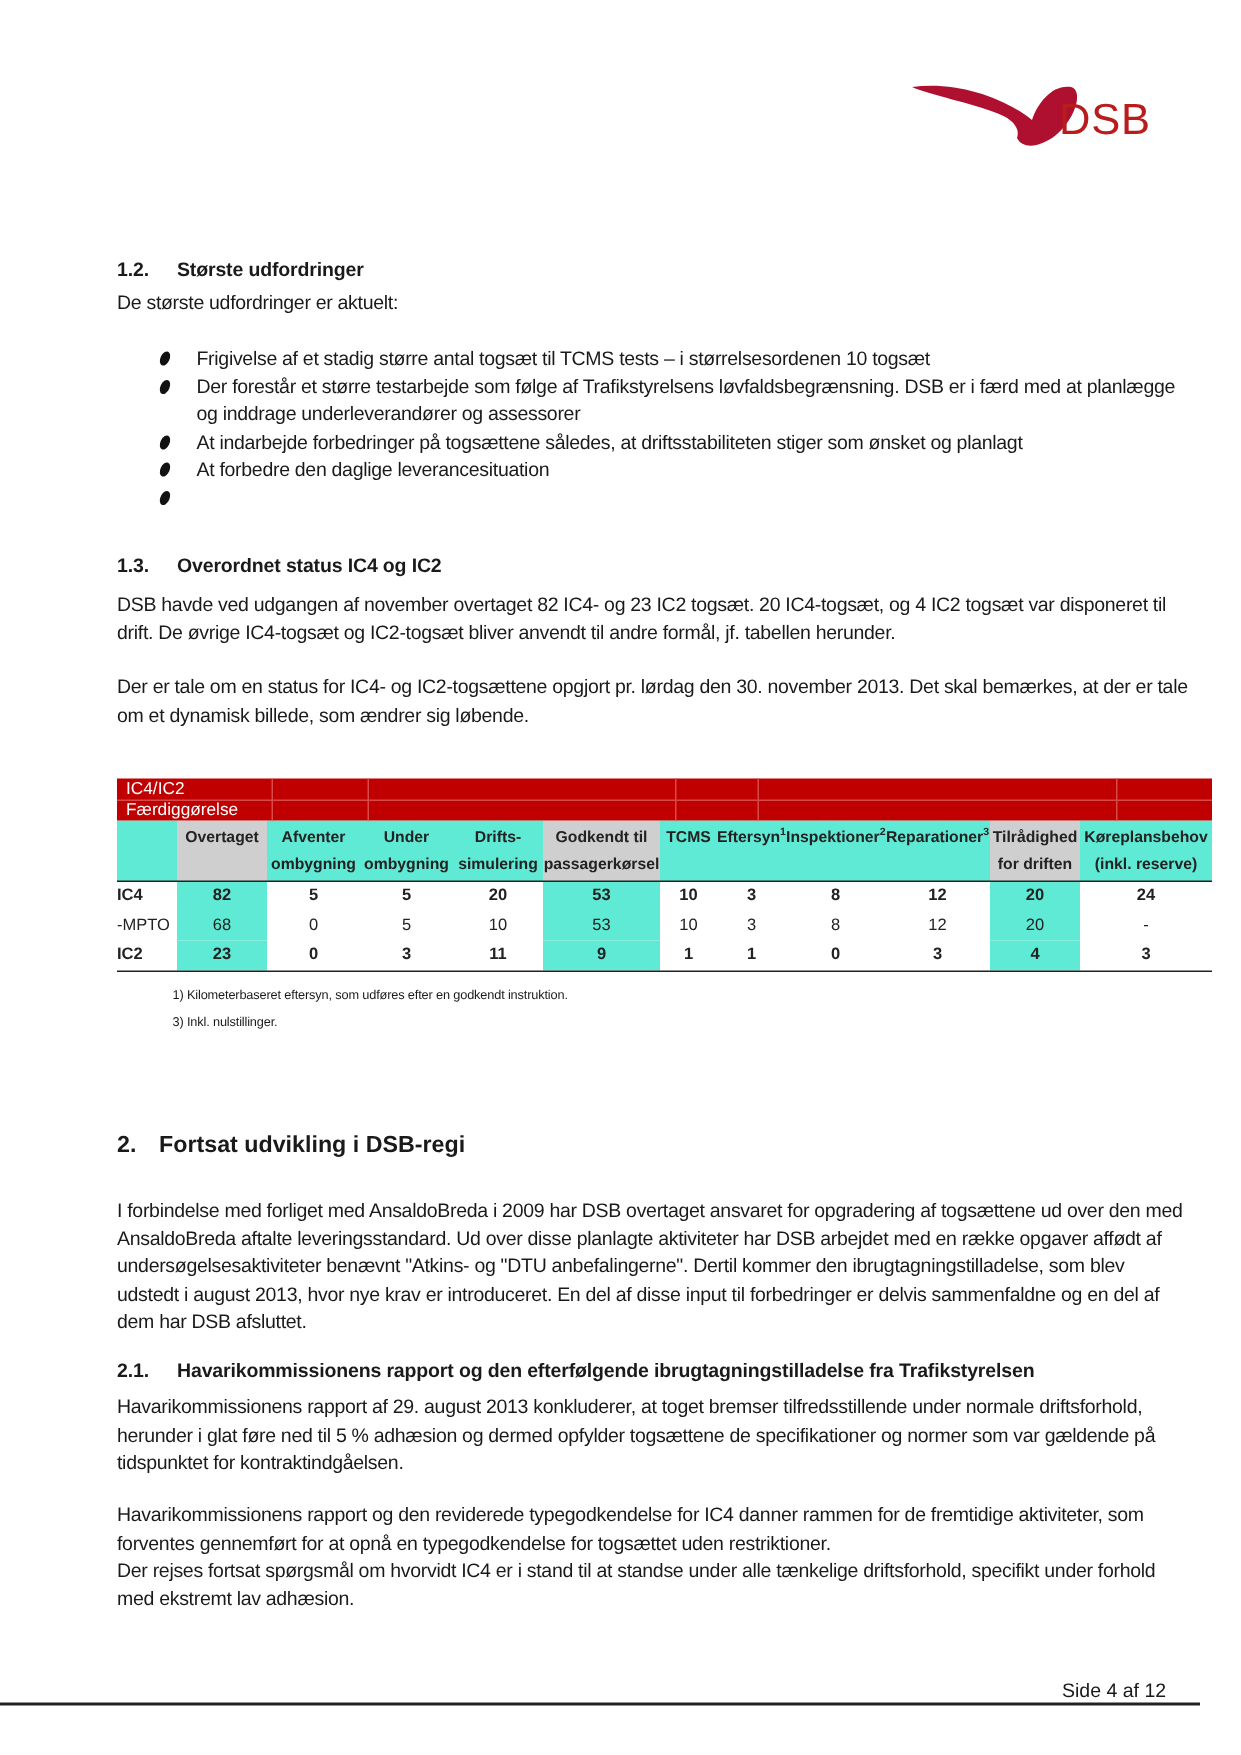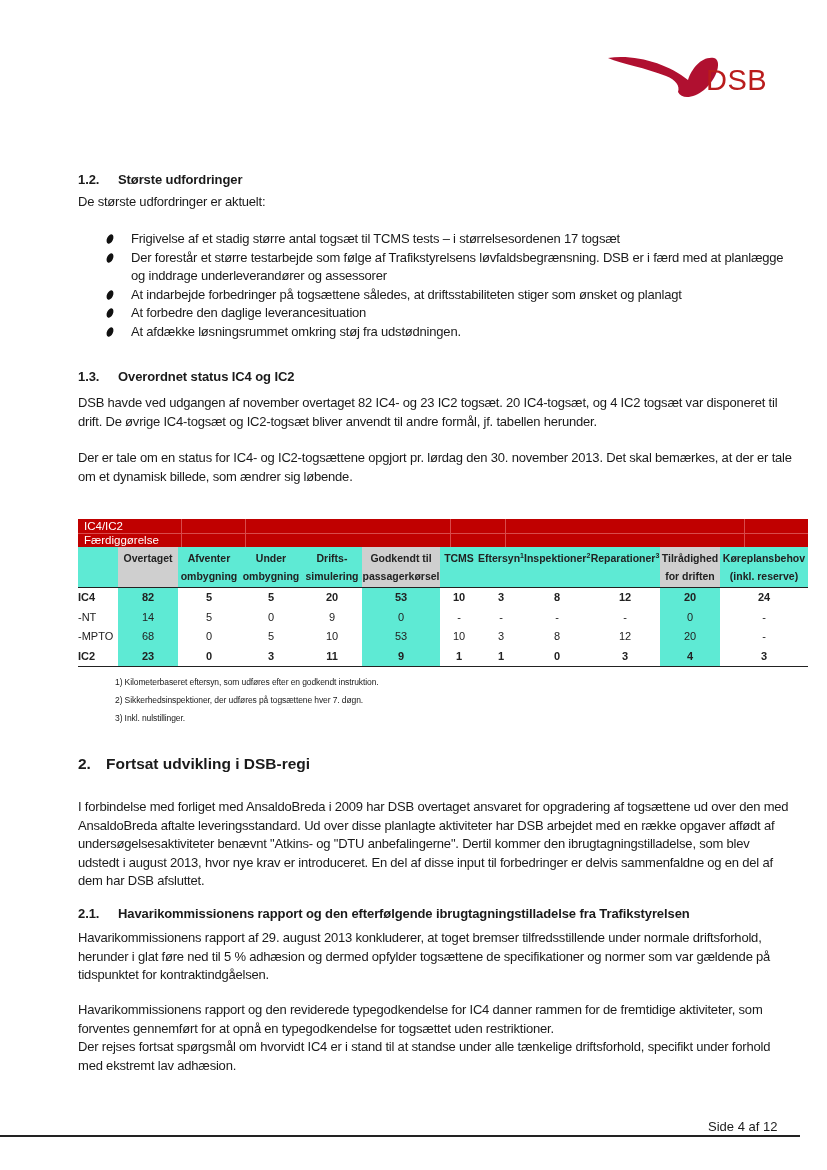--- a/index.html
+++ b/index.html
@@ -51,25 +51,25 @@
   </svg>
   <span class="abs" style="left:100px; top:14px; font-weight:normal; font-size:29px; color:#b91c1c; letter-spacing:0.5px;">DSB</span>
 </div>
 
 <div class="abs h2" style="left:78px; top:172px;">
   <span class="num">1.2.</span><span>Største udfordringer</span>
 </div>
 <div class="abs p" style="left:78px; top:193px;">De største udfordringer er aktuelt:</div>
 
 <ul class="bullets">
-  <li><span class="dot"></span><span>Frigivelse af et stadig større antal togsæt til TCMS tests – i størrelsesordenen 17 togsæt</span></li>
+  <li><span class="dot"></span><span>Frigivelse af et stadig større antal togsæt til TCMS tests – i størrelsesordenen 10 togsæt</span></li>
   <li><span class="dot"></span><span>Der forestår et større testarbejde som følge af Trafikstyrelsens løvfaldsbegrænsning. DSB er i færd med at planlægge og inddrage underleverandører og assessorer</span></li>
   <li><span class="dot"></span><span>At indarbejde forbedringer på togsættene således, at driftsstabiliteten stiger som ønsket og planlagt</span></li>
   <li><span class="dot"></span><span>At forbedre den daglige leverancesituation</span></li>
-  <li><span class="dot"></span><span>At afdække løsningsrummet omkring støj fra udstødningen.</span></li>
+  <li><span class="dot"></span></li>
 </ul>
 
 <div class="abs h2" style="left:78px; top:369px;">
   <span class="num">1.3.</span><span>Overordnet status IC4 og IC2</span>
 </div>
 <div class="abs p" style="left:78px; top:394px;">DSB havde ved udgangen af november overtaget 82 IC4- og 23 IC2 togsæt. 20 IC4-togsæt, og 4 IC2 togsæt var disponeret til drift. De øvrige IC4-togsæt og IC2-togsæt bliver anvendt til andre formål, jf. tabellen herunder.</div>
 <div class="abs p" style="left:78px; top:449px;">Der er tale om en status for IC4- og IC2-togsættene opgjort pr. lørdag den 30. november 2013. Det skal bemærkes, at der er tale om et dynamisk billede, som ændrer sig løbende.</div>
 
 <div class="tbl">
   <div class="tbl-top">
@@ -178,34 +178,20 @@
           <td class="">20</td>
           <td class="shade">53</td>
           <td class="">10</td>
           <td class="">3</td>
           <td class="">8</td>
           <td class="">12</td>
           <td class="shade">20</td>
           <td class="">24</td>
         </tr>
         <tr class="">
-          <td class="lbl">-NT</td>
-          <td class="shade">14</td>
-          <td class="">5</td>
-          <td class="">0</td>
-          <td class="">9</td>
-          <td class="shade">0</td>
-          <td class="">-</td>
-          <td class="">-</td>
-          <td class="">-</td>
-          <td class="">-</td>
-          <td class="shade">0</td>
-          <td class="">-</td>
-        </tr>
-        <tr class="">
           <td class="lbl">-MPTO</td>
           <td class="shade">68</td>
           <td class="">0</td>
           <td class="">5</td>
           <td class="">10</td>
           <td class="shade">53</td>
           <td class="">10</td>
           <td class="">3</td>
           <td class="">8</td>
           <td class="">12</td>
@@ -223,21 +209,20 @@
           <td class="">1</td>
           <td class="">0</td>
           <td class="">3</td>
           <td class="shade">4</td>
           <td class="">3</td>
         </tr>
       </tbody>
   </table>
   <div style="margin-top:6px;">
     <div class="fn">1) Kilometerbaseret eftersyn, som udføres efter en godkendt instruktion.</div>
-    <div class="fn">2) Sikkerhedsinspektioner, der udføres på togsættene hver 7. døgn.</div>
     <div class="fn">3) Inkl. nulstillinger.</div>
   </div>
 </div>
 
 <div class="abs h1" style="left:78px; top:755px;">
   <span class="num1">2.</span><span>Fortsat udvikling i DSB-regi</span>
 </div>
 <div class="abs p" style="left:78px; top:798px;">I forbindelse med forliget med AnsaldoBreda i 2009 har DSB overtaget ansvaret for opgradering af togsættene ud over den med AnsaldoBreda aftalte leveringsstandard. Ud over disse planlagte aktiviteter har DSB arbejdet med en række opgaver affødt af undersøgelsesaktiviteter benævnt "Atkins- og "DTU anbefalingerne". Dertil kommer den ibrugtagningstilladelse, som blev udstedt i august 2013, hvor nye krav er introduceret. En del af disse input til forbedringer er delvis sammenfaldne og en del af dem har DSB afsluttet.</div>
 
 <div class="abs h2" style="left:78px; top:906px;">

